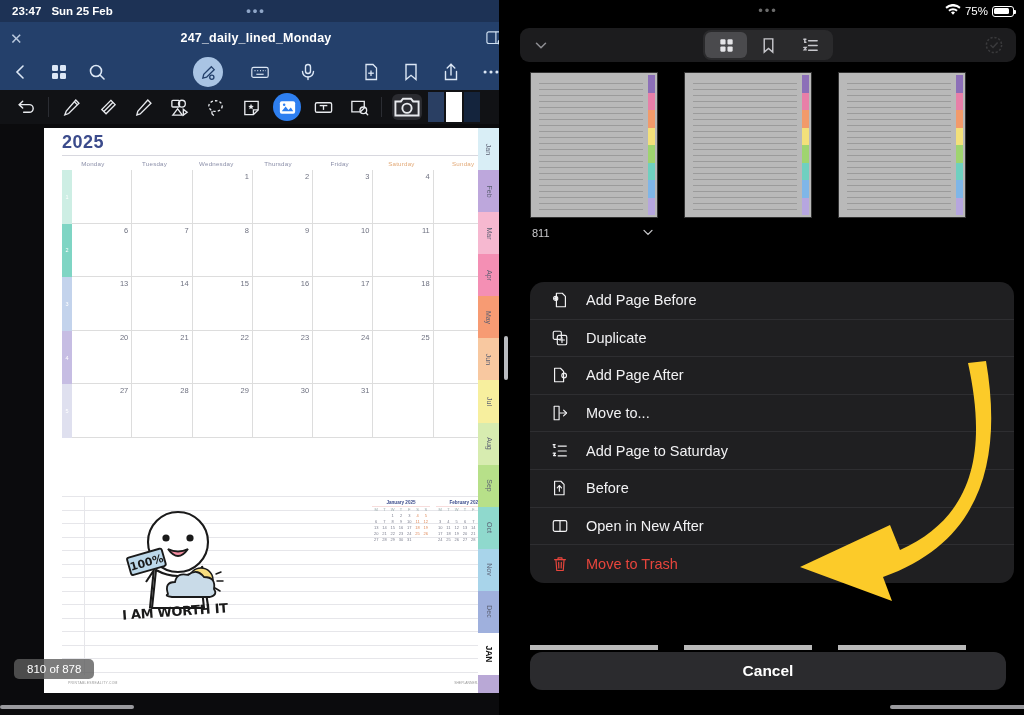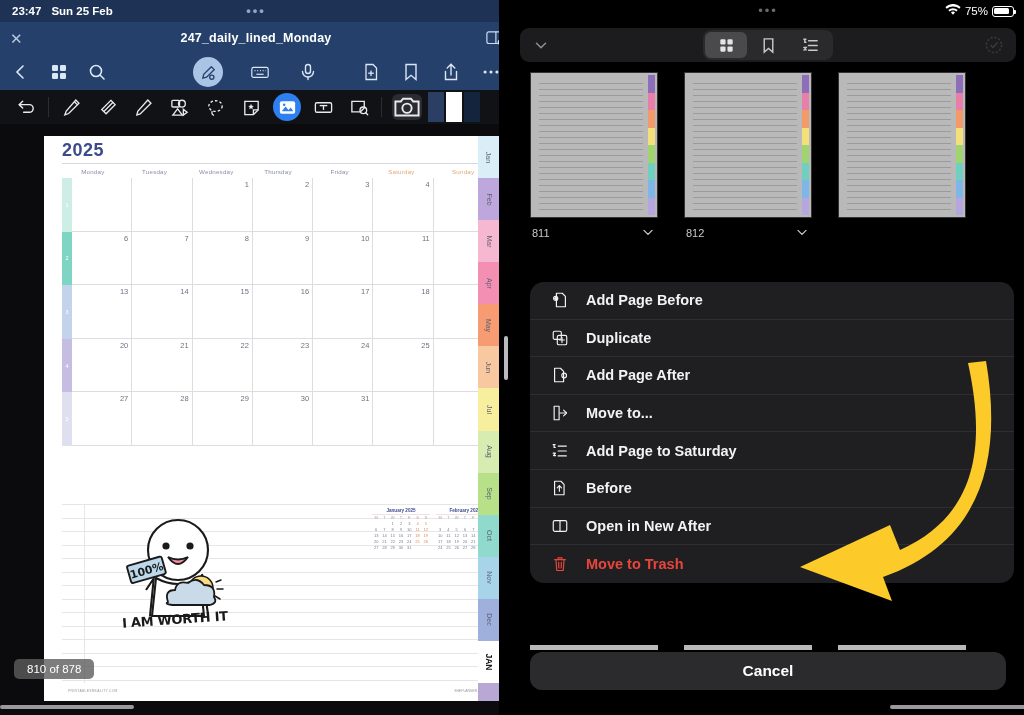--- a/index.html
+++ b/index.html
@@ -43,21 +43,21 @@
   .tool svg { width:21px; height:21px; }
   .tool.sel { background:#2e7ff0; border-radius:50%; width:28px; height:28px; margin:0 4px; }
   .tools-sep { width:1px; height:20px; background:#2b2d33; margin:0 4px; }
   .cam { width:30px; height:26px; border-radius:6px; background:#2a2b30;
          display:flex; align-items:center; justify-content:center; color:#e8eaee; margin-left:6px;}
   .swatches { display:flex; align-items:center; gap:2px; margin-left:6px; }
   .sw { width:16px; height:30px; }
 
   
   #page-wrap { position:absolute; left:0; top:124px; right:0; bottom:0; background:#0b0b0d; }
-  #page { position:absolute; left:44px; top:12px; width:456px; height:565px; background:#fff;
+  #page { position:absolute; left:44px; top:4px; width:456px; height:565px; background:#fff;
           overflow:hidden; }
   .yr { font-size:18px; font-weight:800; color:#3b4b8c; letter-spacing:.5px;
         padding:4px 0 2px 18px; }
   .cal { margin:0 6px 0 18px; border-top:1px solid #d8d8df; }
   .dow { display:grid; grid-template-columns:repeat(7,1fr); }
   .dow div { font-size:6.2px; text-align:center; padding:4px 0 3px; color:#8a8ea8; letter-spacing:.2px; }
   .dow div.we { color:#e2a977; }
   .weeks { display:flex; }
   .wcol { width:10px; display:flex; flex-direction:column; }
   .wk { flex:1; display:flex; align-items:center; justify-content:center;
@@ -135,21 +135,21 @@
                 border:1px solid #333; }
   .thumb .img .tline { position:absolute; left:8px; right:14px; height:1px; background:#9b9b9b; }
   .thumb .img .tlbl { position:absolute; left:7px; font-size:3px; color:#5a6fa0; }
   .thumb .img .tstrip { position:absolute; right:2px; top:2px; bottom:2px; width:7px;
                         display:flex; flex-direction:column; }
   .thumb .img .tstrip i { flex:1; }
   .thumb .cap { display:flex; align-items:center; justify-content:space-between;
                 padding:6px 2px 0; color:#c9c9cc; font-size:11px; }
 
   .sheet { position:absolute; left:18px; right:10px; top:282px; background:#1f1f21;
-           border-radius:14px; overflow:hidden;font-weight:bold; }
+           border-radius:14px; overflow:hidden; }
   .mi { display:flex; align-items:center; gap:16px; padding:0 20px; height:37.6px;
         color:#f2f2f4; font-size:14.5px; border-bottom:1px solid #2e2e31; }
   .mi:last-child { border-bottom:none; }
   .mi .ic { width:20px; display:flex; align-items:center; justify-content:center; }
   .mi .ic svg { width:18px; height:18px; }
   .mi.danger { color:#e8453c; }
 
   .ghost { position:absolute; left:18px; right:18px; top:645px; height:12px;
            display:flex; gap:26px; padding:0 0px; }
   .ghost i { width:128px; height:5px; background:#b9b9b9; display:block; }
@@ -810,26 +810,20 @@
               <i style="background: rgb(140, 111, 184);"></i>
               <i style="background: rgb(232, 127, 168);"></i>
               <i style="background: rgb(242, 154, 106);"></i>
               <i style="background: rgb(243, 224, 122);"></i>
               <i style="background: rgb(159, 212, 111);"></i>
               <i style="background: rgb(111, 208, 192);"></i>
               <i style="background: rgb(127, 182, 232);"></i>
               <i style="background: rgb(182, 166, 223);"></i>
             </div>
           </div>
-          <div class="cap">
-            <span>812</span>
-            <span><svg width="16" height="16" viewBox="0 0 20 20" fill="none" stroke="#c9c9cc" stroke-width="1.6" stroke-linecap="round">
-                <polyline points="5,8 10,13 15,8"></polyline>
-              </svg></span>
-          </div>
         </div>
         <div class="thumb">
           <div class="img">
             <div class="tline" style="top: 10px;"></div>
             <div class="tline" style="top: 16px;"></div>
             <div class="tline" style="top: 22px;"></div>
             <div class="tline" style="top: 28px;"></div>
             <div class="tline" style="top: 34px;"></div>
             <div class="tline" style="top: 40px;"></div>
             <div class="tline" style="top: 46px;"></div>

